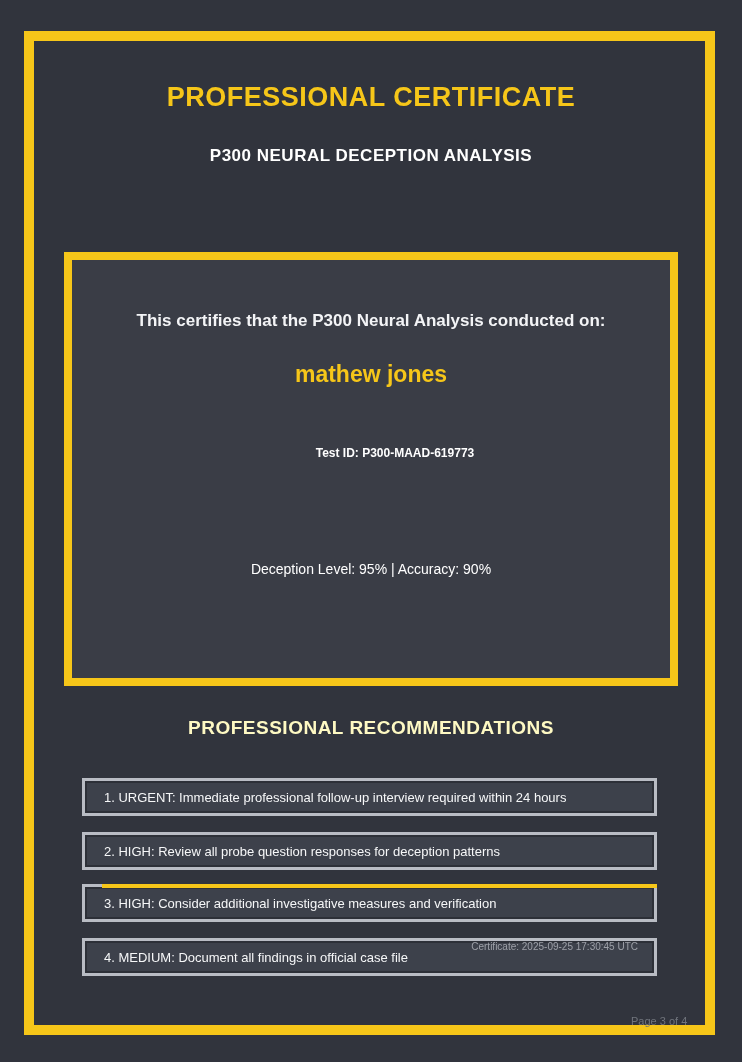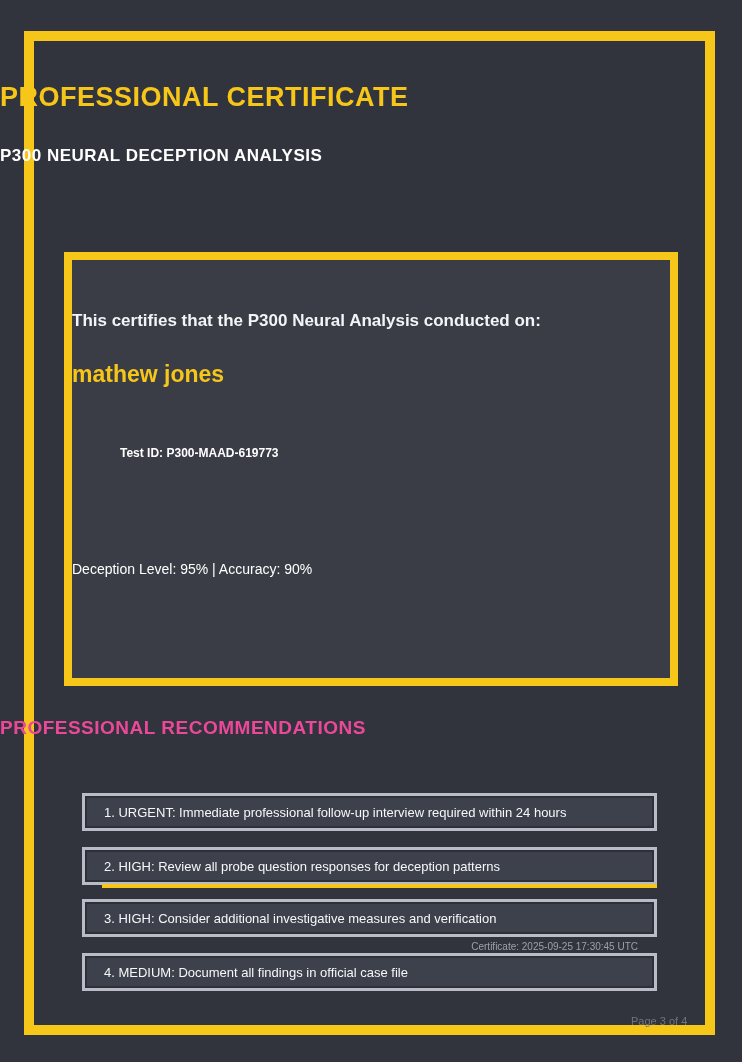--- a/index.html
+++ b/index.html
@@ -10,21 +10,21 @@
   .page {
     position: relative;
     width: 742px;
     height: 1062px;
     background: #31343d;
     overflow: hidden;
     font-family: "Liberation Sans", sans-serif;
     -webkit-font-smoothing: antialiased;
   }
   .abs { position: absolute; }
-  .centered { left: 0; right: 0; text-align: left; }
+  .centered { left: 0; right: 0; text-align: center; }
 
   .outer-frame {
     left: 24px; top: 31px;
     width: 671px; height: 984px;
     border: 10px solid #f6c619;
   }
 
   .doc-title {
     top: 82px;
     color: #f6c619;
@@ -87,37 +87,36 @@
   }
   .cert-method {
     top: 373px;
     color: #f3f4f6;
     font-size: 12px;
     font-weight: bold;
   }
 
   .rec-heading {
     top: 717px;
-    color: #ec4899;
+    color: #fef9c3;
     font-size: 19px;
     font-weight: bold;
     letter-spacing: 0.5px;
   }
 
   .rec-box {
     left: 82px;
     width: 575px;
     height: 38px;
     box-sizing: border-box;
     border: 3px solid #b9bcc4;
     background: #3d414b;
     box-shadow: inset 0 0 0 2px rgba(26,28,34,0.45);
     display: flex;
     align-items: center;
-    margin-top: 15px;
   }
   .rec-box .rec-text {
     padding-left: 19px;
     color: #f6f7f8;
     font-size: 13px;
     font-weight: 400;
   }
   .rec-box-1 { top: 778px; }
   .rec-box-2 { top: 832px; }
   .rec-box-3 { top: 884px; }

